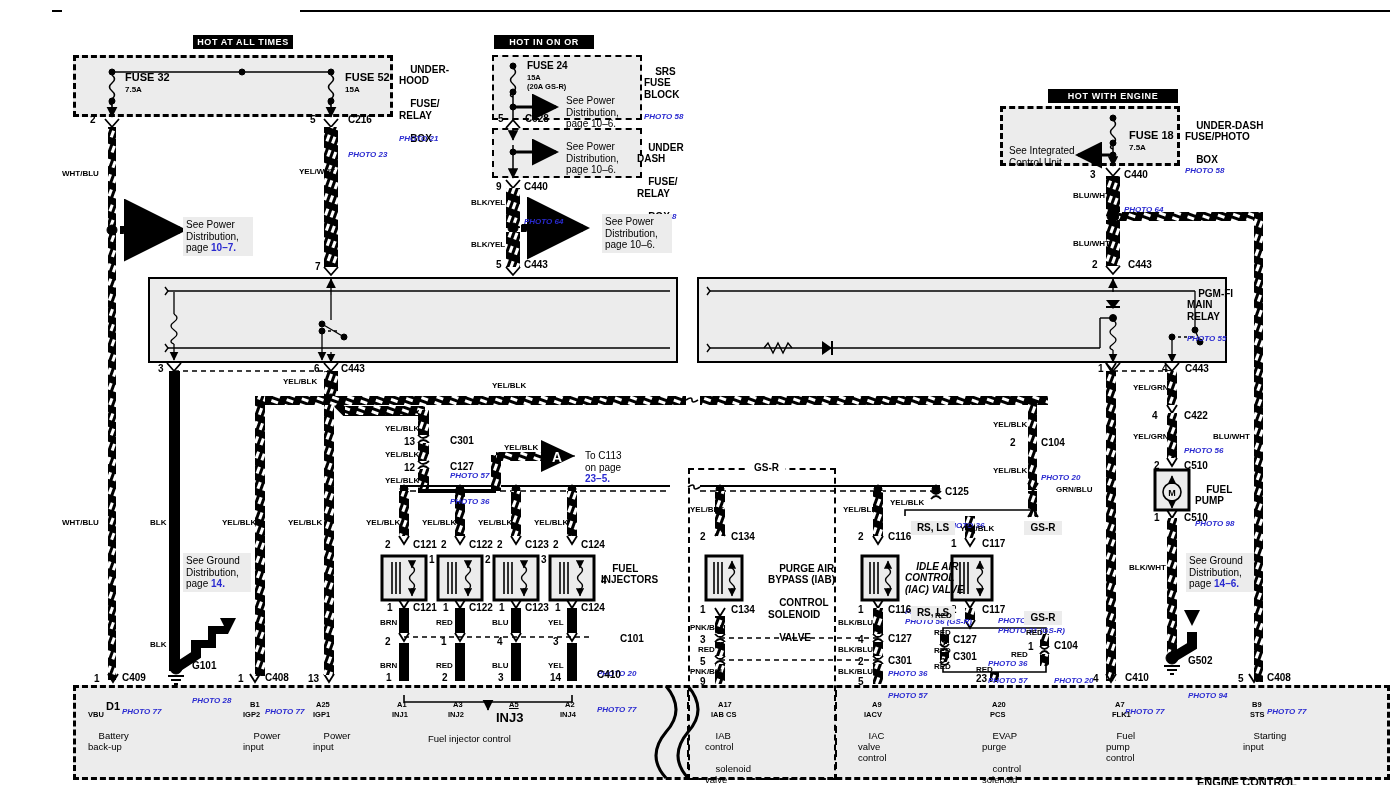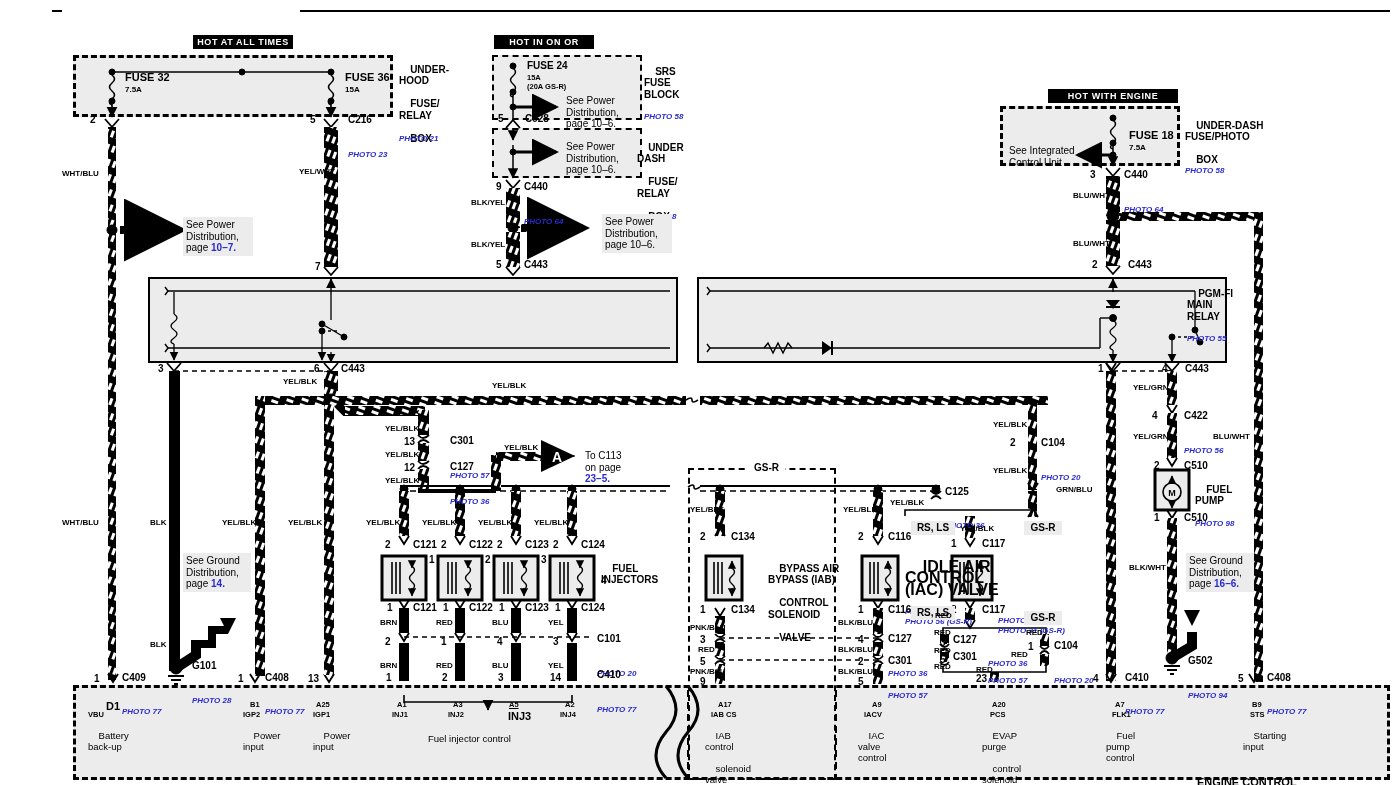--- a/index.html
+++ b/index.html
@@ -419,21 +419,21 @@
       <path d="M688,690 L688,780" stroke-width="2" stroke-dasharray="7,5"></path>
       <path d="M836,690 L836,780" stroke-width="2" stroke-dasharray="7,5"></path>
 
       <path d="M666,686 q20,24 0,46 q-20,24 0,46" stroke-width="3" fill="none"></path>
       <path d="M688,686 q20,24 0,46 q-20,24 0,46" stroke-width="3" fill="none"></path>
     </g>
   </svg>
 
   <div class="t b" style="left:125px;top:71px;font-size:11px;">FUSE 32</div>
   <div class="t b" style="left:125px;top:85px;font-size:8px;">7.5A</div>
-  <div class="t b" style="left:345px;top:71px;font-size:11px;">FUSE 36</div>
+  <div class="t b" style="left:345px;top:71px;font-size:11px;">FUSE 52</div>
   <div class="t b" style="left:345px;top:85px;font-size:8px;">15A</div>
 
   <div class="t b" style="left:399px;top:52px;font-size:10px;line-height:11.5px;">
     <span>UNDER-</span><br><span>HOOD</span><br>
     <span>FUSE/</span><br><span>RELAY</span><br>
     <span>BOX</span>
   </div>
   <div class="t blue" style="left:399px;top:110px;font-size:8px;">PHOTO 21</div>
 
   <div class="t num" style="left:90px;top:114px;">2</div>
@@ -583,58 +583,58 @@
 
   <div class="t lbl" style="left:380px;top:618px;">BRN</div>
   <div class="t lbl" style="left:436px;top:618px;">RED</div>
   <div class="t lbl" style="left:492px;top:618px;">BLU</div>
   <div class="t lbl" style="left:548px;top:618px;">YEL</div>
 
   <div class="t num" style="left:385px;top:636px;">2</div>
   <div class="t num" style="left:441px;top:636px;">1</div>
   <div class="t num" style="left:497px;top:636px;">4</div>
   <div class="t num" style="left:553px;top:636px;">3</div>
-  <div class="t conn" style="left:597px;top:633px;">C101</div>
+  <div class="t conn" style="left:620px;top:633px;">C101</div>
   <div class="t blue" style="left:597px;top:645px;font-size:8px;">PHOTO 20</div>
 
   <div class="t lbl" style="left:380px;top:661px;">BRN</div>
   <div class="t lbl" style="left:436px;top:661px;">RED</div>
   <div class="t lbl" style="left:492px;top:661px;">BLU</div>
   <div class="t lbl" style="left:548px;top:661px;">YEL</div>
 
   <div class="t num" style="left:386px;top:672px;">1</div>
   <div class="t num" style="left:442px;top:672px;">2</div>
   <div class="t num" style="left:498px;top:672px;">3</div>
   <div class="t num" style="left:550px;top:672px;">14</div>
   <div class="t conn" style="left:597px;top:669px;">C410</div>
   <div class="t blue" style="left:597px;top:681px;font-size:8px;">PHOTO 77</div>
 
   <div class="t b" style="left:748px;top:462px;font-size:10px;background:#fff;padding:0 6px;">GS-R</div>
 
   <div class="t lbl" style="left:690px;top:505px;">YEL/BLK</div>
   <div class="t num" style="left:700px;top:531px;">2</div>
   <div class="t conn" style="left:731px;top:531px;">C134</div>
   <div class="t b" style="left:768px;top:551px;font-size:10px;line-height:11.5px;">
-    <span>BYPASS AIR</span><br><span>BYPASS (IAB)</span><br>
+    <span>PURGE AIR</span><br><span>BYPASS (IAB)</span><br>
     <span>CONTROL</span><br><span>SOLENOID</span><br>
     <span>VALVE</span>
   </div>
   <div class="t num" style="left:700px;top:604px;">1</div>
   <div class="t conn" style="left:731px;top:604px;">C134</div>
   <div class="t lbl" style="left:690px;top:623px;">PNK/BLU</div>
   <div class="t num" style="left:700px;top:634px;">3</div>
   <div class="t lbl" style="left:698px;top:645px;">RED</div>
   <div class="t num" style="left:700px;top:656px;">5</div>
   <div class="t lbl" style="left:690px;top:667px;">PNK/BLU</div>
   <div class="t num" style="left:700px;top:676px;">9</div>
 
   <div class="t lbl" style="left:843px;top:505px;">YEL/BLK</div>
   <div class="t num" style="left:858px;top:531px;">2</div>
   <div class="t conn" style="left:888px;top:531px;">C116</div>
-  <div class="t b" style="left:905px;top:549px;font-size:16px;line-height:11.5px;">
+  <div class="t b" style="left:905px;top:549px;font-size:10px;line-height:11.5px;font-style:italic;">
     <span>IDLE AIR</span><br><span>CONTROL</span><br><span>(IAC) VALVE</span>
   </div>
   <div class="t blue" style="left:905px;top:583px;font-size:8px;">PHOTO 30</div>
   <div class="t blue" style="left:905px;top:593px;font-size:8px;">PHOTO 56 (GS-R)</div>
   <div class="t num" style="left:858px;top:604px;">1</div>
   <div class="t conn" style="left:888px;top:604px;">C116</div>
   <div class="t lbl" style="left:838px;top:618px;">BLK/BLU</div>
   <div class="t num" style="left:858px;top:634px;">4</div>
   <div class="t conn" style="left:888px;top:633px;">C127</div>
   <div class="t blue" style="left:888px;top:645px;font-size:8px;">PHOTO 36</div>
@@ -694,21 +694,21 @@
   <div class="t num" style="left:1154px;top:460px;">2</div>
   <div class="t conn" style="left:1184px;top:460px;">C510</div>
   <div class="t b" style="left:1195px;top:472px;font-size:10px;line-height:11.5px;">
     <span>FUEL</span><br><span>PUMP</span>
   </div>
   <div class="t blue" style="left:1195px;top:495px;font-size:8px;">PHOTO 98</div>
   <div class="t num" style="left:1154px;top:512px;">1</div>
   <div class="t conn" style="left:1184px;top:512px;">C510</div>
   <div class="t lbl" style="left:1129px;top:563px;">BLK/WHT</div>
   <div class="note" style="left:1186px;top:553px;width:62px;">
-    See Ground<br>Distribution,<br>page <span class="blue" style="font-style:normal;">16–6.</span>
+    See Ground<br>Distribution,<br>page <span class="blue" style="font-style:normal;">14–6.</span>
   </div>
   <div class="t conn" style="left:1188px;top:655px;">G502</div>
   <div class="t blue" style="left:1188px;top:667px;font-size:8px;">PHOTO 94</div>
 
   <div class="t lbl" style="left:1056px;top:485px;">GRN/BLU</div>
 
   <div class="t num" style="left:94px;top:673px;">1</div>
   <div class="t conn" style="left:122px;top:672px;">C409</div>
   <div class="t blue" style="left:122px;top:683px;font-size:8px;">PHOTO 77</div>
 
@@ -741,21 +741,21 @@
   <div class="t b" style="left:313px;top:710px;font-size:7.5px;">IGP1</div>
   <div class="t" style="left:313px;top:719px;font-size:9.5px;line-height:11px;">
     <span>Power</span><br><span>input</span>
   </div>
 
   <div class="t b" style="left:397px;top:700px;font-size:7.5px;">A1</div>
   <div class="t b" style="left:392px;top:710px;font-size:7.5px;">INJ1</div>
   <div class="t b" style="left:453px;top:700px;font-size:7.5px;">A3</div>
   <div class="t b" style="left:448px;top:710px;font-size:7.5px;">INJ2</div>
   <div class="t b" style="left:509px;top:700px;font-size:7.5px;text-decoration:underline;">A5</div>
-  <div class="t b" style="left:508px;top:710px;font-size:11px;">INJ3</div>
+  <div class="t b" style="left:496px;top:710px;font-size:13px;">INJ3</div>
   <div class="t b" style="left:565px;top:700px;font-size:7.5px;">A2</div>
   <div class="t b" style="left:560px;top:710px;font-size:7.5px;">INJ4</div>
   <div class="t" style="left:428px;top:733px;font-size:9.5px;">Fuel injector control</div>
 
   <div class="t b" style="left:718px;top:700px;font-size:7.5px;">A17</div>
   <div class="t b" style="left:711px;top:710px;font-size:7.5px;">IAB CS</div>
   <div class="t" style="left:705px;top:719px;font-size:9.5px;line-height:11px;">
     <span>IAB</span><br><span>control</span><br>
     <span>solenoid</span><br><span>valve</span><br>
     

